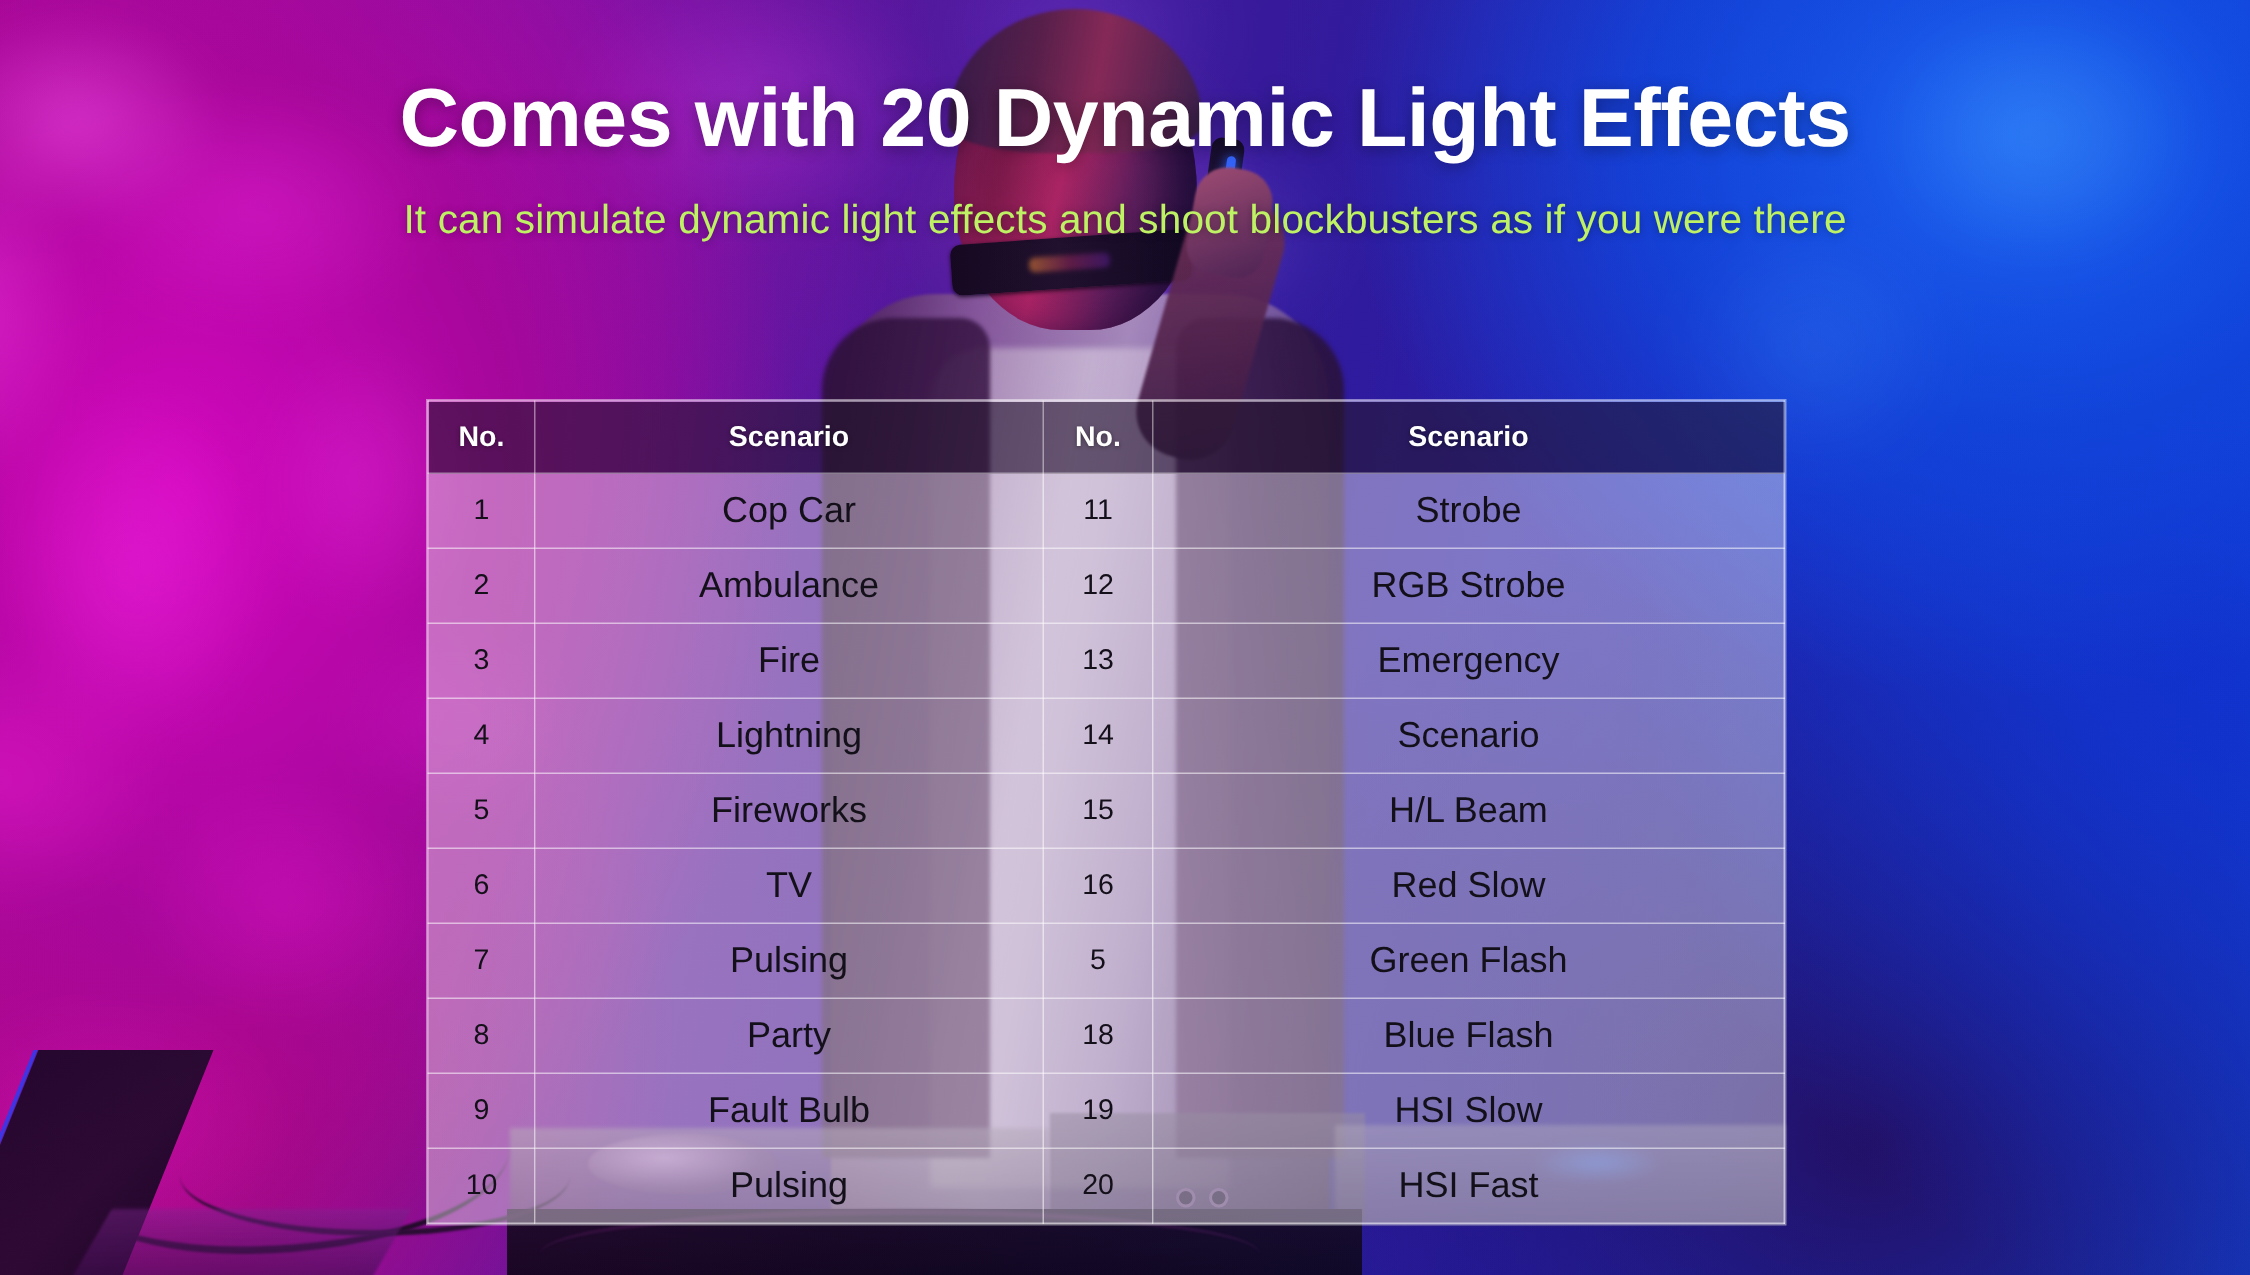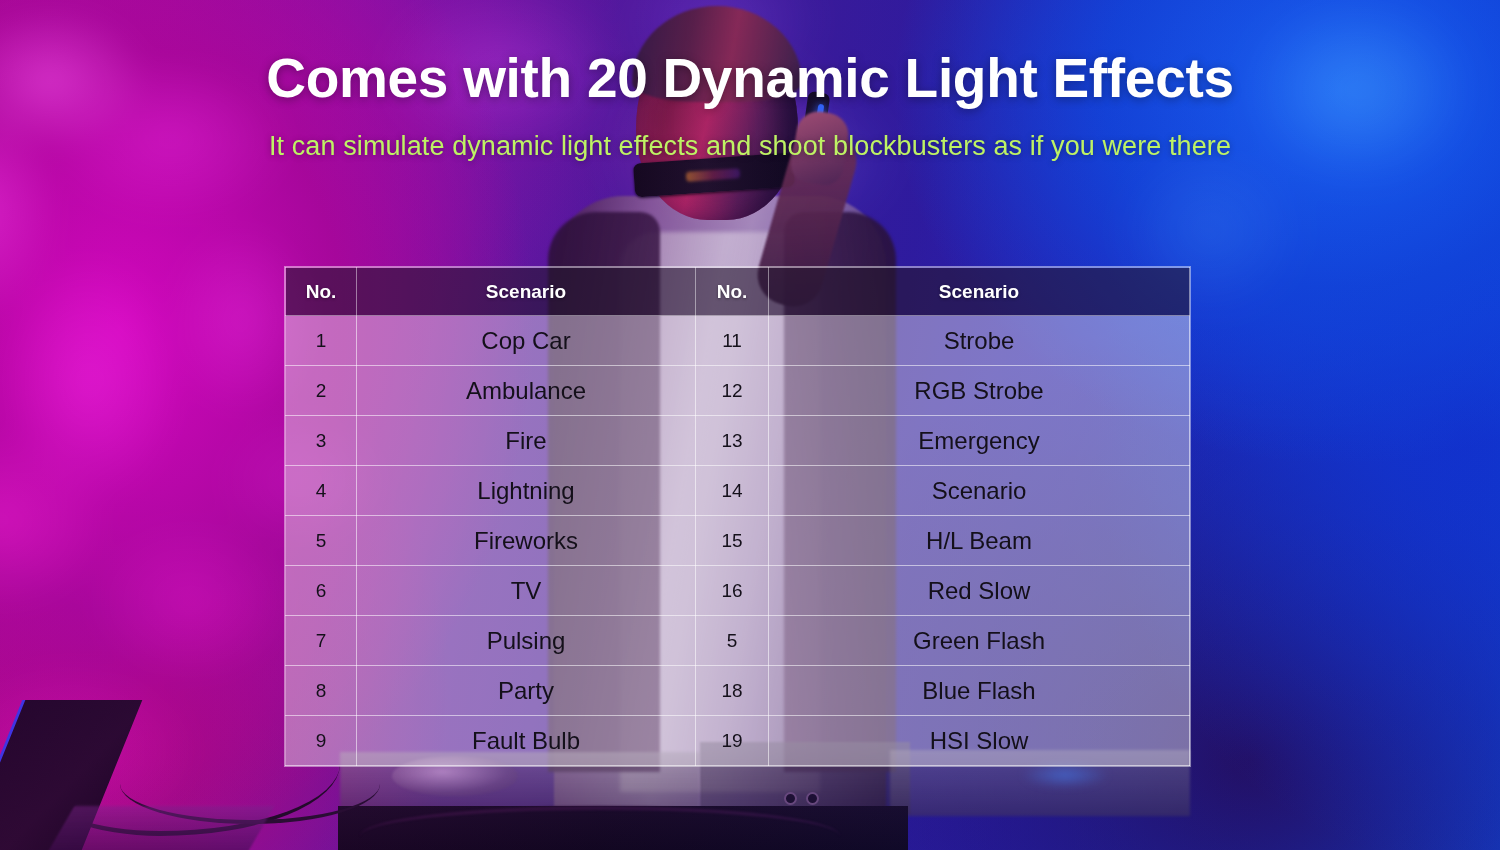--- a/index.html
+++ b/index.html
@@ -363,16 +363,22 @@
         <td>Party</td>
         <td class="num">18</td>
         <td>Blue Flash</td>
       </tr>
       <tr>
         <td class="num">9</td>
         <td>Fault Bulb</td>
         <td class="num">19</td>
         <td>HSI Slow</td>
       </tr>
+      <tr>
+        <td class="num">10</td>
+        <td>Pulsing</td>
+        <td class="num">20</td>
+        <td>HSI Fast</td>
+      </tr>
     </tbody>
   </table>
 
 </div>
 
 </body></html>

